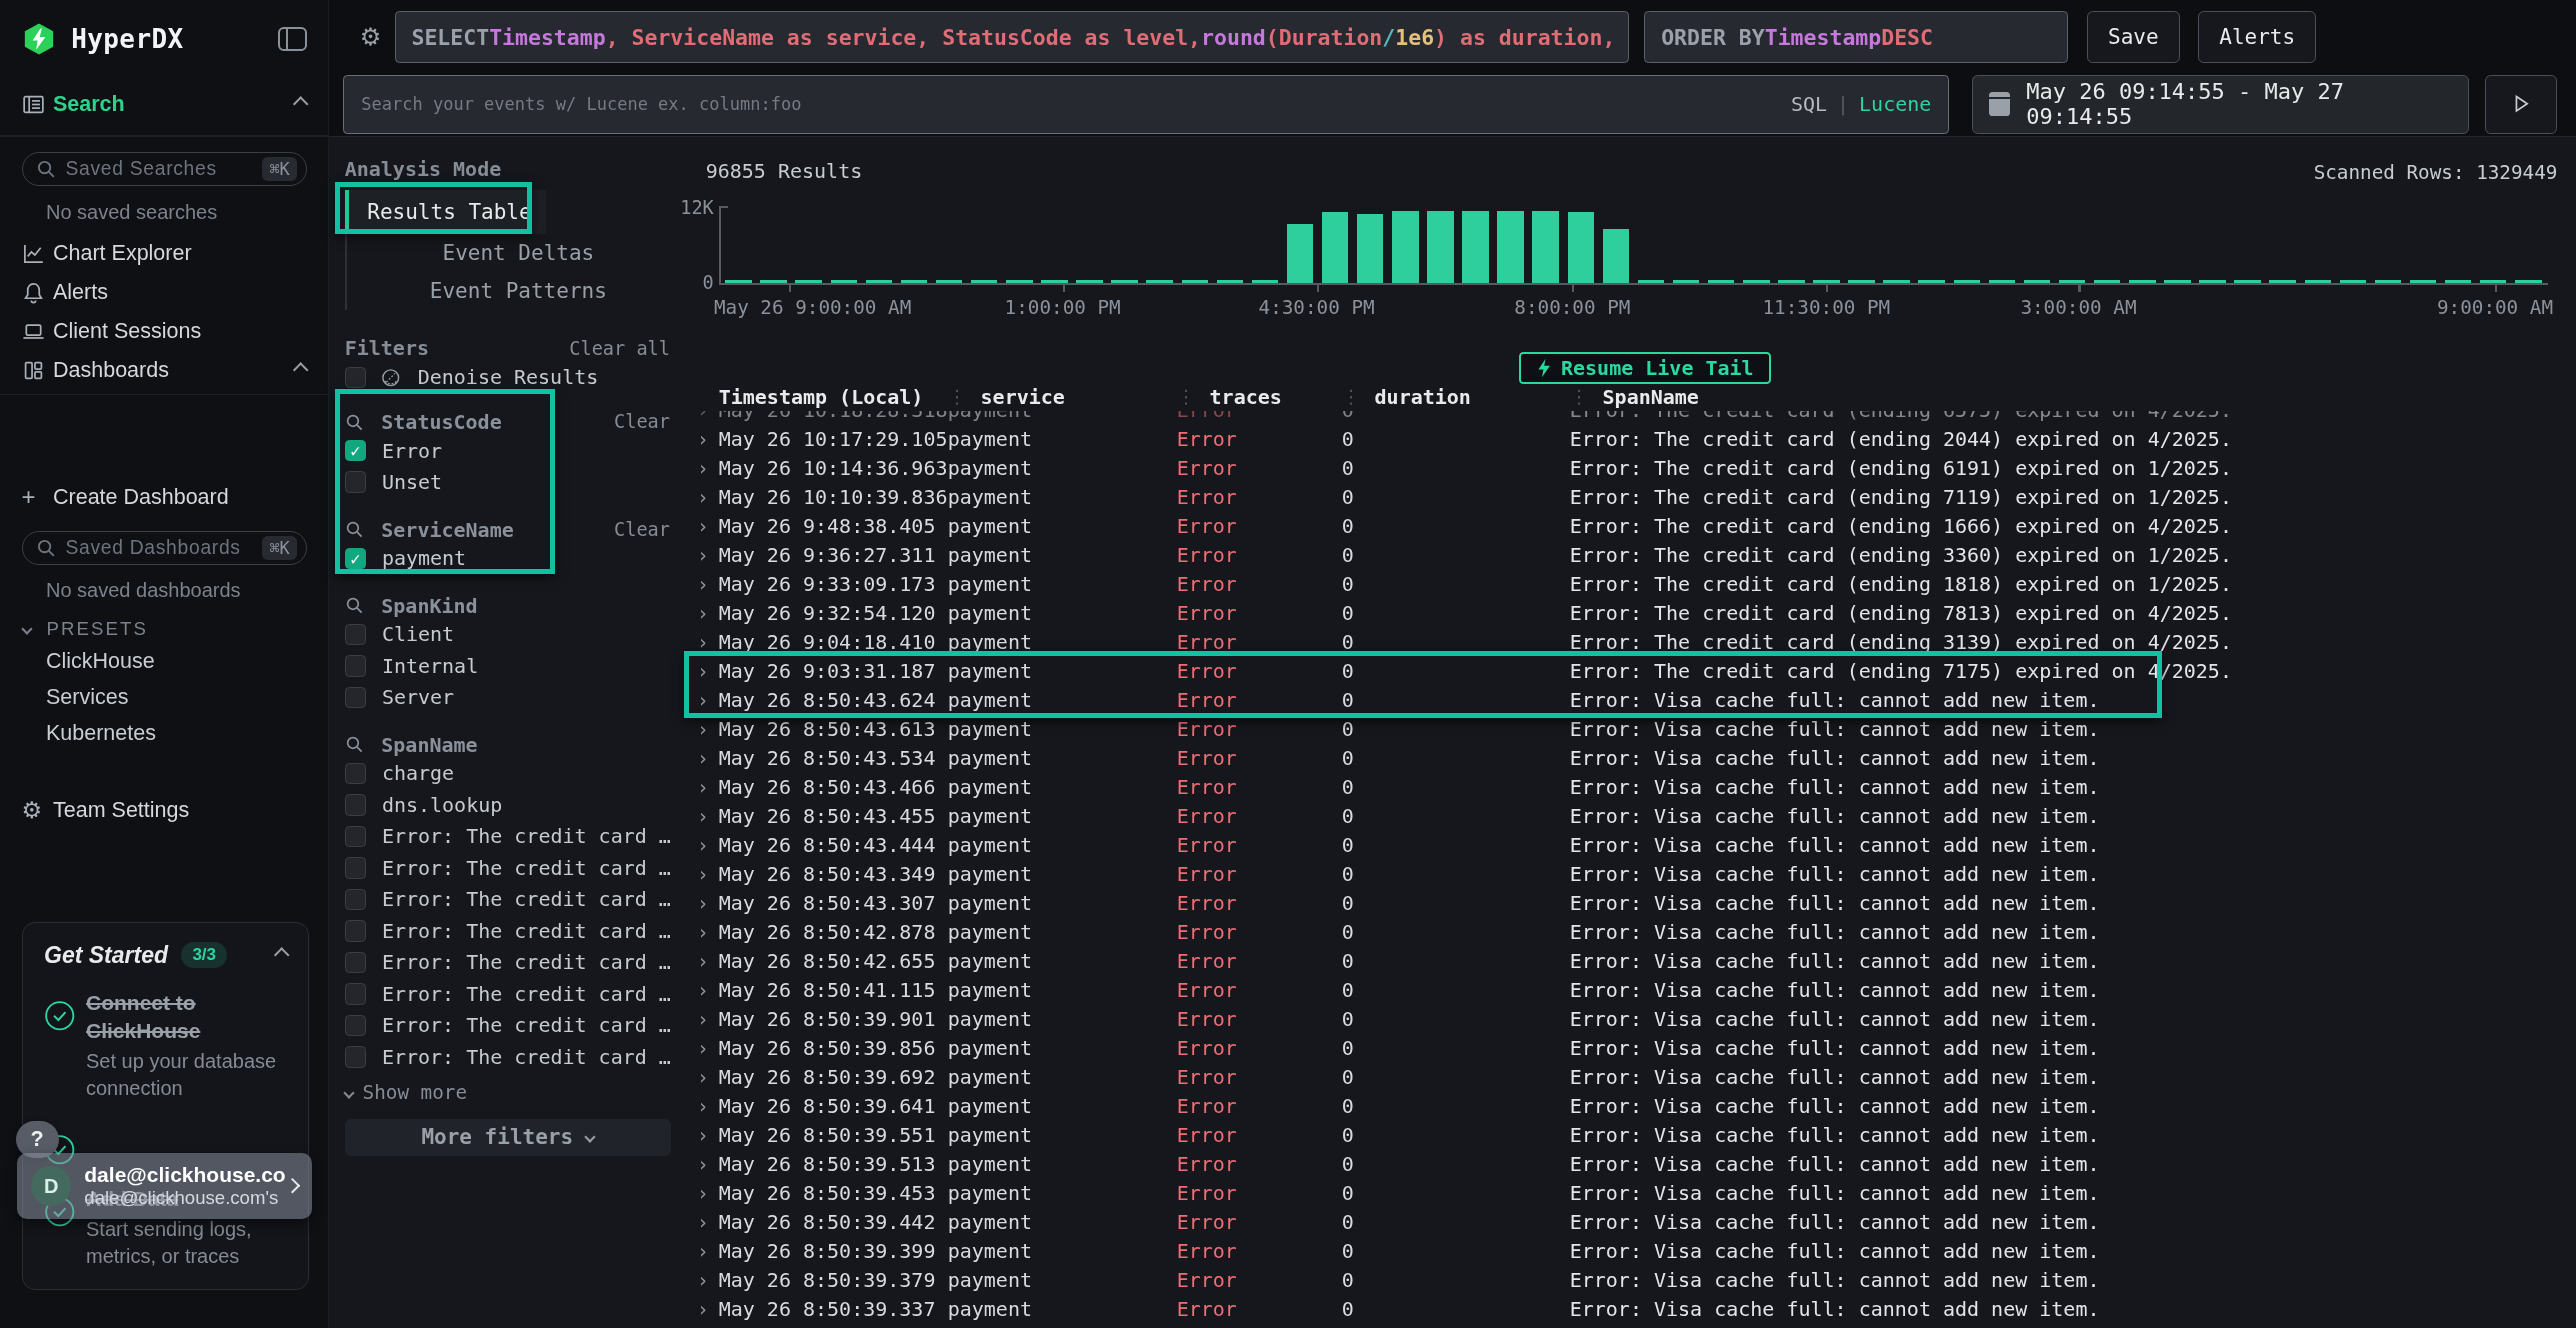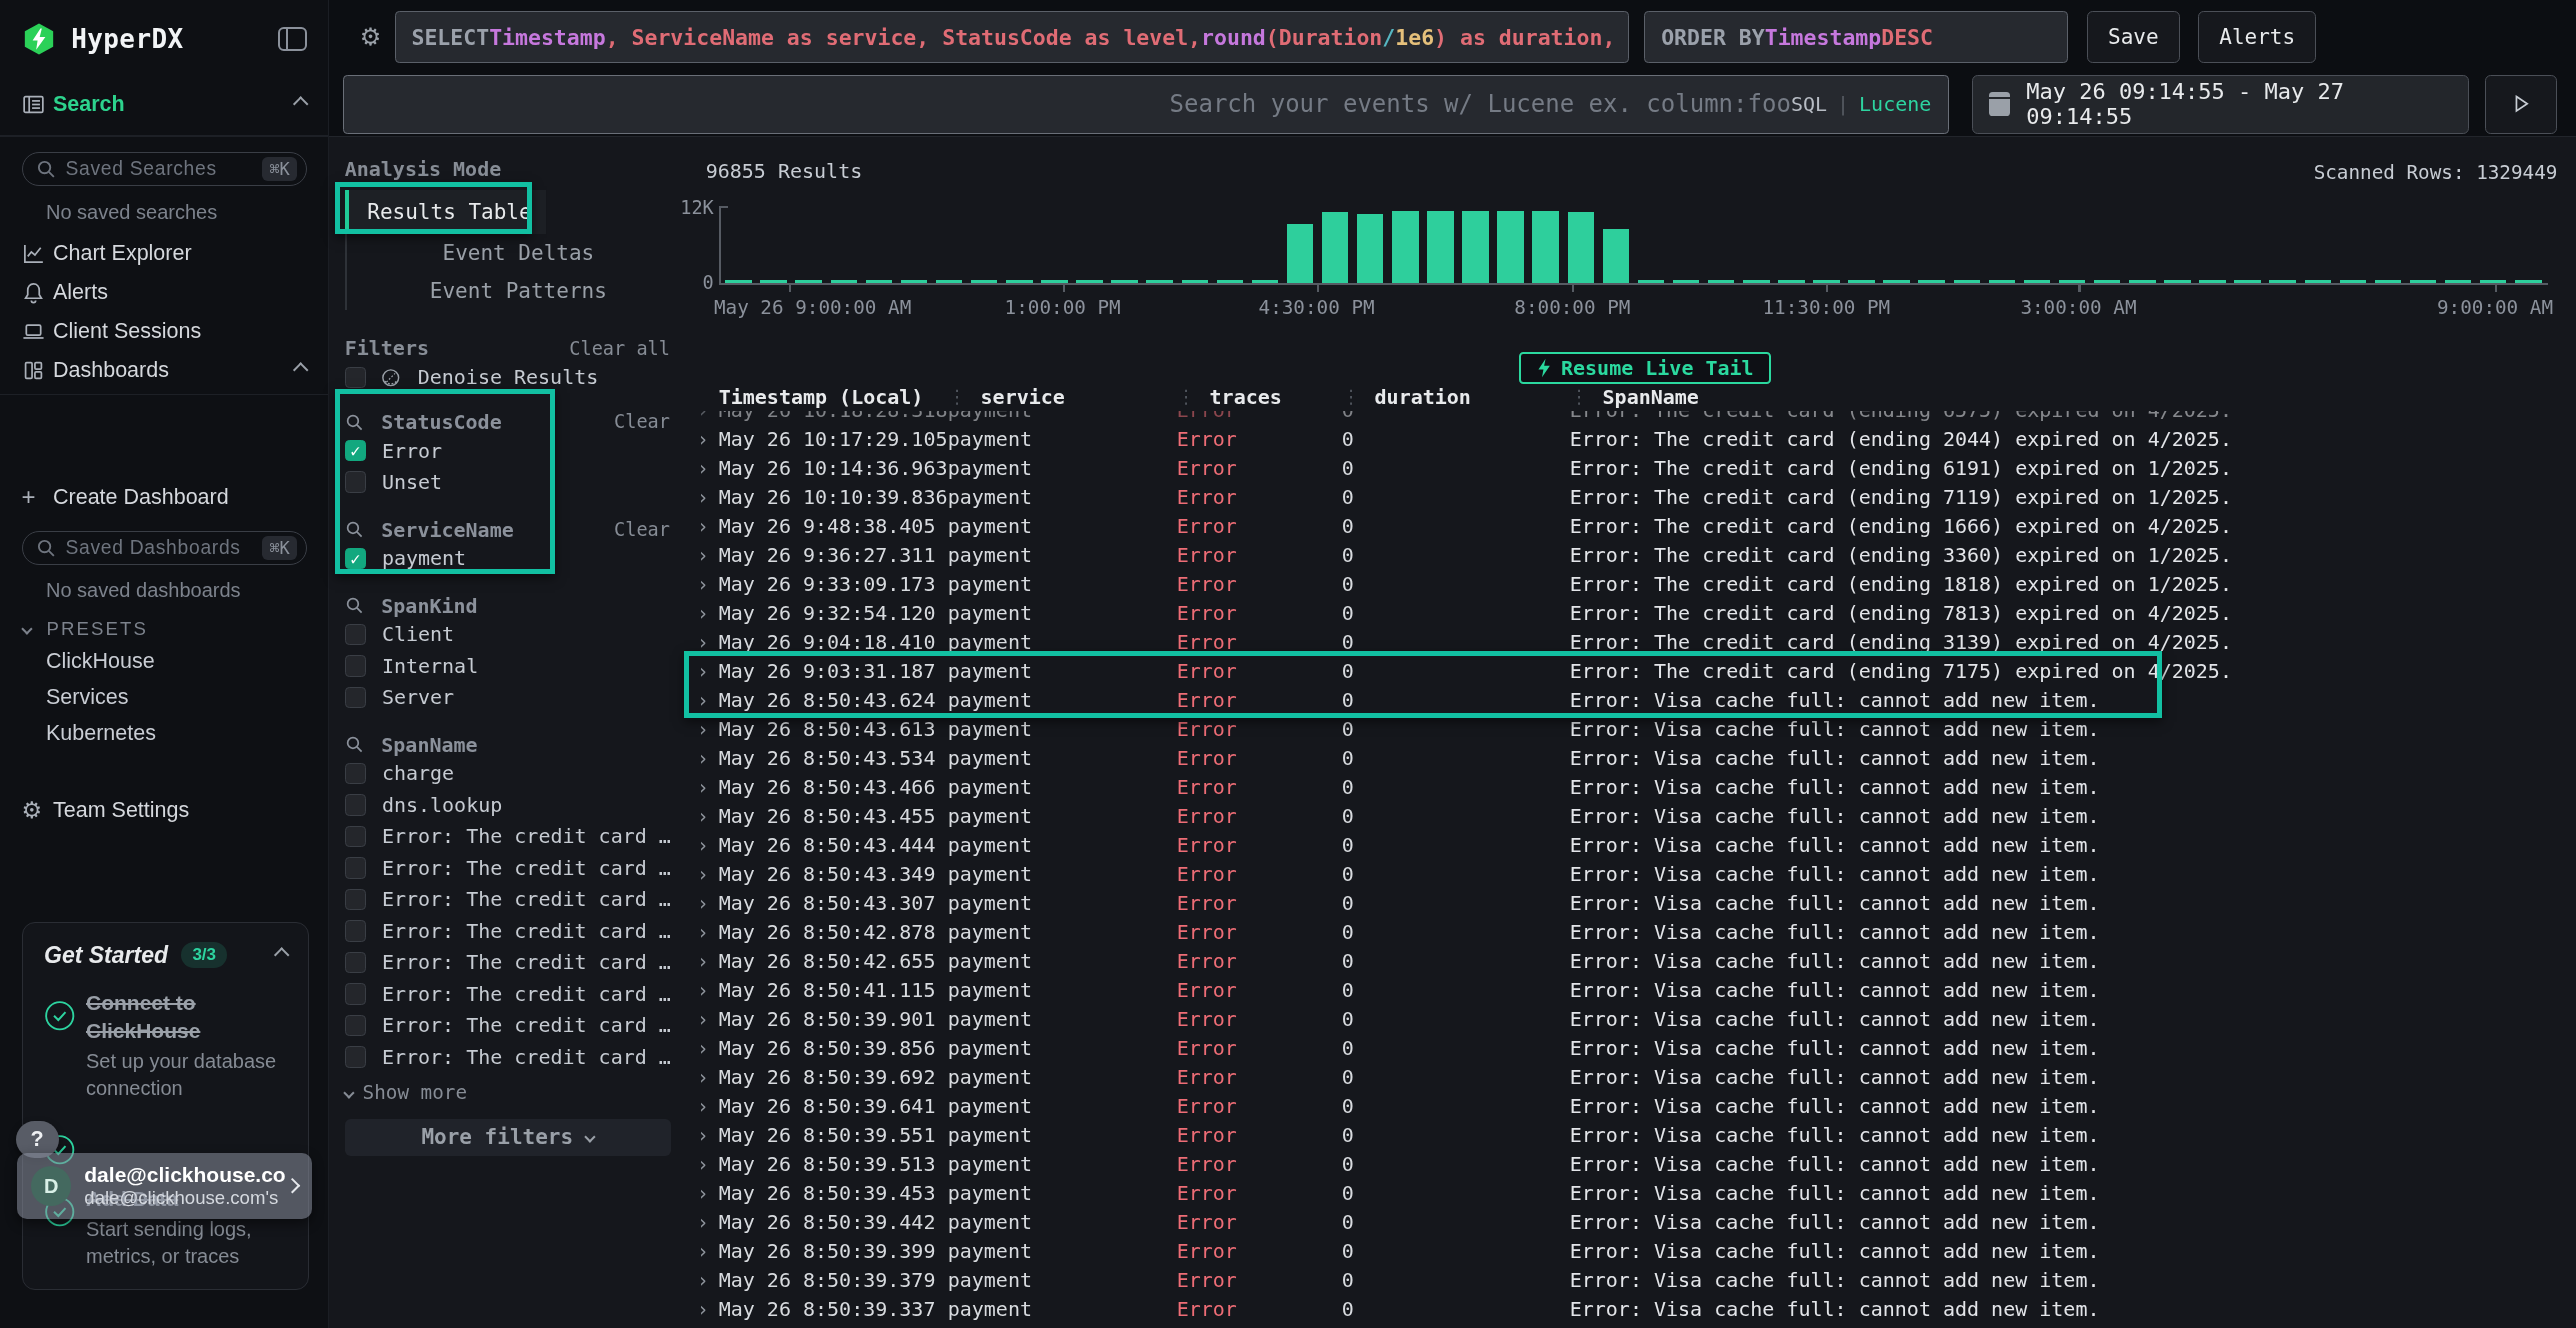--- a/index.html
+++ b/index.html
@@ -66,21 +66,21 @@
   .updown { display:flex; flex-direction:column; gap:4.3px; margin-right:2.9px; }
   .gear-btn { width:40px; text-align:center; font-size:24px; color:#9aa0a8; margin:0 4.3px 0 7.2px; }
   .sql-box { width:1234px; height:52px; background:#26292f; border:1.4px solid #5b6069; border-radius:4.3px; display:flex; align-items:center; padding:0 15.7px; overflow:hidden; white-space:nowrap; font-size:21.5px; font-weight:bold; }
   .order-box { width:424px; height:52px; margin-left:15.7px; background:#26292f; border:1.4px solid #5b6069; border-radius:4.3px; display:flex; align-items:center; padding:0 15.7px; overflow:hidden; white-space:nowrap; font-size:21.5px; font-weight:bold; }
   .tok-kw { color:#9ba1ab; } .tok-typ { color:#c678dd; } .tok-red { color:#e06c75; }
   .tok-fn { color:#c678dd; } .tok-op { color:#56b6c2; } .tok-num { color:#e5c07b; }
   .tb-btn { height:52px; background:#16181d; border:1.4px solid #4b4f57; border-radius:5.7px; color:#e8eaec; font-size:21px; display:flex; align-items:center; justify-content:center; padding:0 20px; }
   .save-btn { margin-left:18.6px; }
   .alerts-btn { margin-left:18.6px; }
   .search-input { flex:none; width:1606px; height:59px; background:#26292f; border:1.4px solid #6a6f78; border-radius:4.3px; display:flex; align-items:center; padding:0 17px; }
-  .search-ph { flex:1; font-size:24px; color:#757b85; overflow:hidden; white-space:nowrap;text-align:right; }
+  .search-ph { flex:1; font-size:17px; color:#757b85; overflow:hidden; white-space:nowrap; }
   .mode-sql { font-size:20px; color:#b7bcc4; }
   .mode-sep { color:#565b63; margin:0 10px; font-size:20px; }
   .mode-lucene { font-size:20px; color:#2dd4a0; }
   .date-box { margin-left:23px; width:497px; height:59px; background:#23262b; border:1.4px solid #4b4f57; border-radius:5.7px; display:flex; align-items:center; padding:0 15.7px; font-size:22px; color:#e8eaec; }
   .cal-icon { width:21.5px; height:24px; background:#9aa0a8; border-radius:3.6px; position:relative; margin-right:15.7px; flex:none; }
   .cal-icon::before { content:""; position:absolute; top:5px; left:0; right:0; height:2.1px; background:#23262b; }
   .play-btn { margin-left:15.7px; width:72px; height:59px; border:1.4px solid #4b4f57; border-radius:5.7px; display:flex; align-items:center; justify-content:center; background:#16181d; }
 
   #content { flex:1; display:flex; min-height:0; }
 

